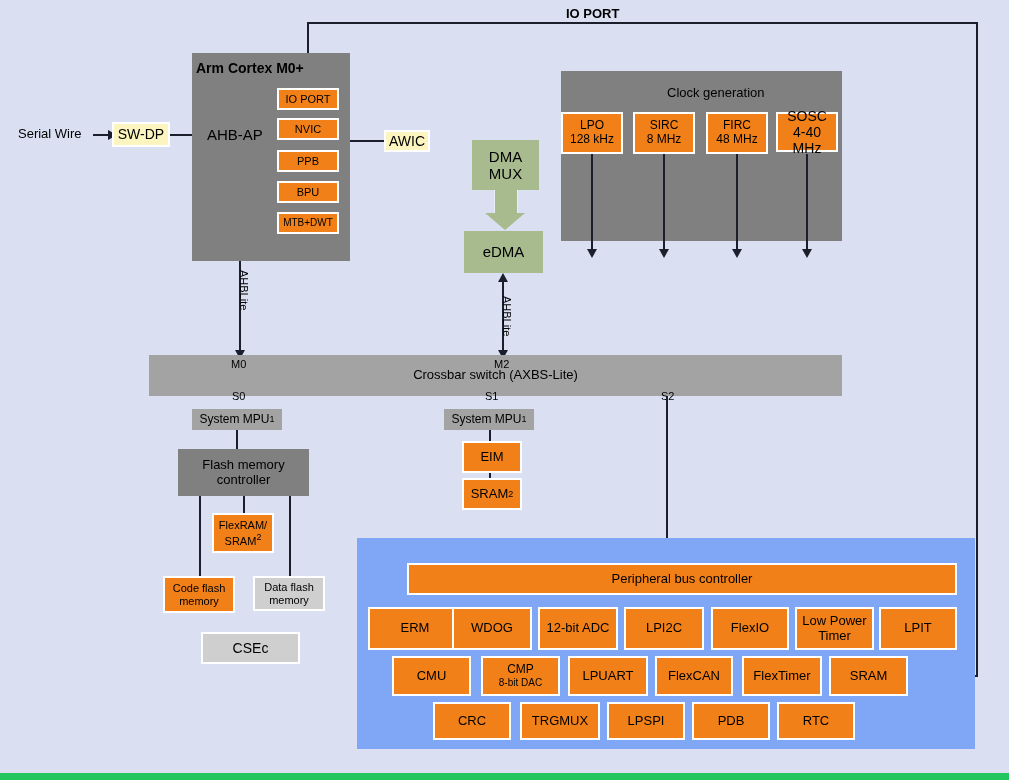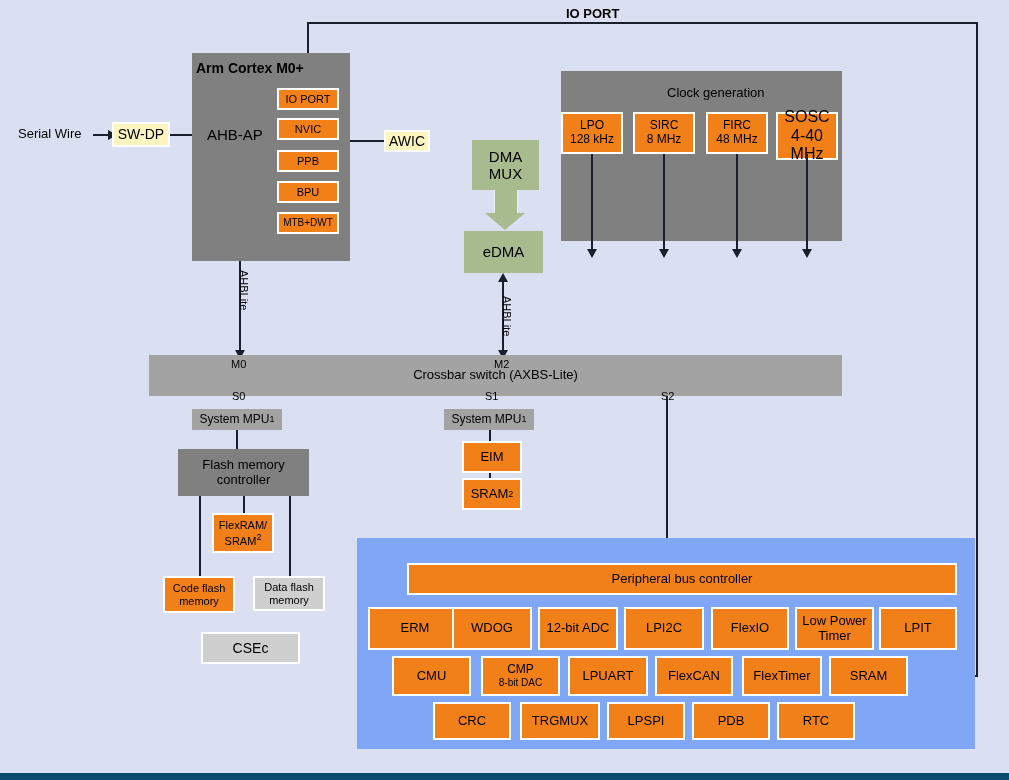--- a/index.html
+++ b/index.html
@@ -1,20 +1,20 @@
 <!DOCTYPE html>
 <html><head>
 <meta charset="utf-8">
 <style>
   html,body{margin:0;padding:0;background:#ffffff;}
   body{font-family:"Liberation Sans",sans-serif;}
   #canvas{
     position:relative;
     width:1009px;height:780px;
-    background:#0c4a6e;
+    background:#22c55e;
     overflow:hidden;
   }
   #board{
     position:absolute;left:0;top:0;width:1009px;height:773px;
     background:#dae0f2;
   }
   .blk{position:absolute;box-sizing:border-box;display:flex;align-items:center;
        justify-content:center;text-align:center;line-height:1.15;color:#000;}
   
   .orange{background:#f28019;border:2px solid #ffffff;font-size:13px;}
@@ -104,21 +104,21 @@
     <span>128 kHz</span>
   </div>
   <div class="blk orange two-line" style="left:633px;top:112px;width:62px;height:42px;font-size:12px;">
     <span>SIRC</span>
     <span>8 MHz</span>
   </div>
   <div class="blk orange two-line" style="left:706px;top:112px;width:62px;height:42px;font-size:12px;">
     <span>FIRC</span>
     <span>48 MHz</span>
   </div>
-  <div class="blk orange two-line" style="left:776px;top:112px;width:62px;height:48px;font-size:16px;">
+  <div class="blk orange two-line" style="left:776px;top:112px;width:62px;height:40px;font-size:14px;">
     <span>SOSC</span>
     <span>4-40 MHz</span>
   </div>
 
   <div class="ln lnv" style="left:591px;top:154px;height:96px;"></div>
   <div class="arrow-dn" style="left:587px;top:249px;"></div>
   <div class="ln lnv" style="left:663px;top:154px;height:96px;"></div>
   <div class="arrow-dn" style="left:659px;top:249px;"></div>
   <div class="ln lnv" style="left:736px;top:154px;height:96px;"></div>
   <div class="arrow-dn" style="left:732px;top:249px;"></div>

